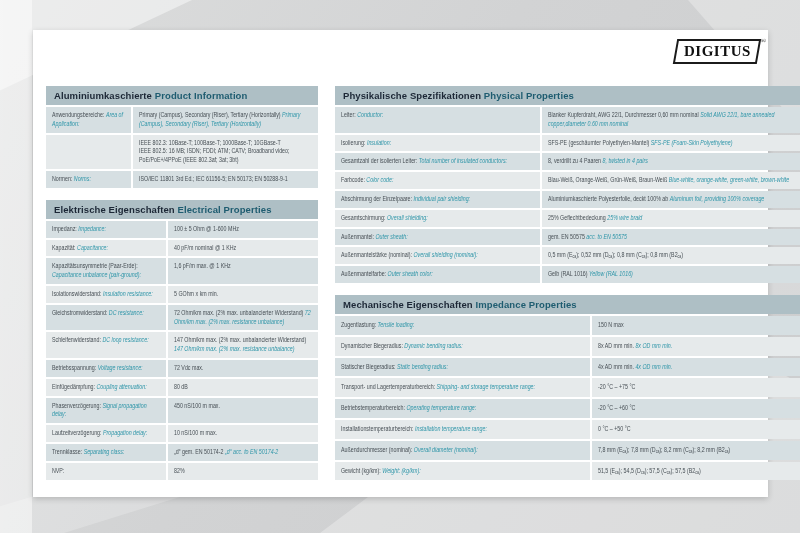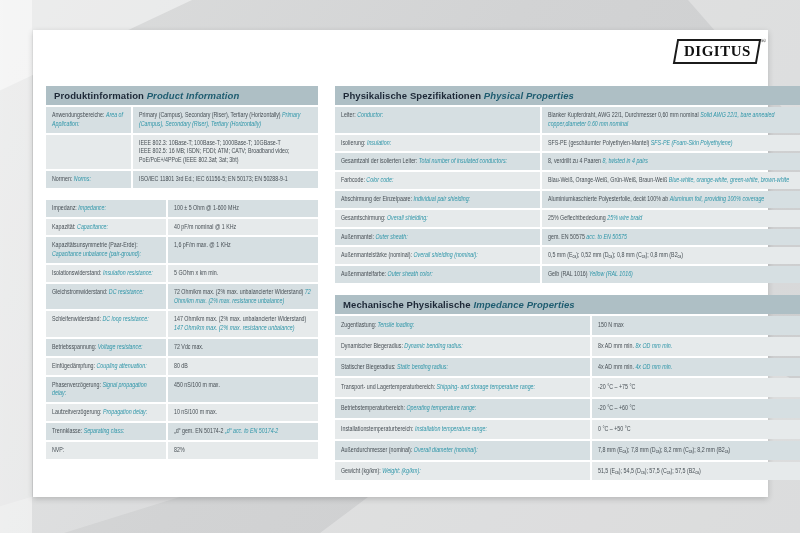--- a/index.html
+++ b/index.html
@@ -41,21 +41,21 @@
   .col-right { left:302px; width:480px; }
 
   .spec-table { width:100%; }
   .spec-table + .spec-table { margin-top:12px; }
 
   .thead {
     background:#aebfc5; padding:4px 8px; margin-bottom:2px;
     font-size:9.5px; font-weight:bold; color:#1c2736;
     letter-spacing:0.1px; white-space:nowrap; overflow:hidden;
   }
-  .thead .en { color:#1e5c70; font-style:italic; }
+  .thead .en { color:#1e5c70; }
 
   .row { display:flex; gap:2px; margin-bottom:2px; }
   .row:last-child { margin-bottom:0; }
   .cell { padding:4px 6px; overflow:hidden; }
   .cell.label { flex:0 0 var(--lw); }
   .cell.value { flex:1; }
   .row.shade-a .cell { background:#d6dfe2; }
   .row.shade-b .cell { background:#e6eaeb; }
 
   .ci {
@@ -80,21 +80,21 @@
 <div class="card">
 
   <div class="logo">
     <span class="logo-text">DIGITUS</span>
     <span class="logo-reg">®</span>
   </div>
 
   <div class="col col-left">
 
     <section class="spec-table" id="t-product" style="--lw:85px">
-      <div class="thead"><span class="de">Produktinformation</span> <span class="en">Product Information</span></div>
+      <div class="thead"><span class="de">Aluminiumkaschierte</span> <span class="en">Product Information</span></div>
 
     <div class="row shade-a">
           <div class="cell label">
             <div class="ci"><span class="de">Anwendungsbereiche:</span> <span class="en">Area of Application:</span></div>
           </div>
           <div class="cell value">
             <div class="ci"><span class="de">Primary (Campus), Secondary (Riser), Tertiary (Horizontally)</span> <span class="en">Primary (Campus), Secondary (Riser), Tertiary (Horizontally)</span></div>
           </div>
         </div>
         <div class="row shade-b">
@@ -111,20 +111,21 @@
           <div class="cell label">
             <div class="ci"><span class="de">Normen:</span> <span class="en">Norms:</span></div>
           </div>
           <div class="cell value">
             <div class="ci"><span class="de">ISO/IEC 11801 3rd Ed.; IEC 61156-5; EN 50173; EN 50288-9-1</span> </div>
           </div>
         </div>
       </section>
 
     <section class="spec-table" id="t-electrical" style="--lw:120px">
+      <div class="thead"><span class="de">Elektrische Eigenschaften</span> <span class="en">Electrical Properties</span></div>
 
     <div class="row shade-a">
           <div class="cell label">
             <div class="ci"><span class="de">Impedanz:</span> <span class="en">Impedance:</span></div>
           </div>
           <div class="cell value">
             <div class="ci"><span class="de">100 ± 5 Ohm @ 1-600 MHz</span> </div>
           </div>
         </div>
         <div class="row shade-b">
@@ -292,21 +293,21 @@
           <div class="cell label">
             <div class="ci"><span class="de">Außenmantelfarbe:</span> <span class="en">Outer sheath color:</span></div>
           </div>
           <div class="cell value">
             <div class="ci"><span class="de">Gelb (RAL 1016)</span> <span class="en">Yellow (RAL 1016)</span></div>
           </div>
         </div>
       </section>
 
     <section class="spec-table" id="t-mechanical" style="--lw:255px">
-      <div class="thead"><span class="de">Mechanische Physikalische</span> <span class="en">Impedance Properties</span></div>
+      <div class="thead"><span class="de">Mechanische Eigenschaften</span> <span class="en">Impedance Properties</span></div>
 
     <div class="row shade-a">
           <div class="cell label">
             <div class="ci"><span class="de">Zugentlastung:</span> <span class="en">Tensile loading:</span></div>
           </div>
           <div class="cell value">
             <div class="ci"><span class="de">150 N max</span> </div>
           </div>
         </div>
         <div class="row shade-b">

